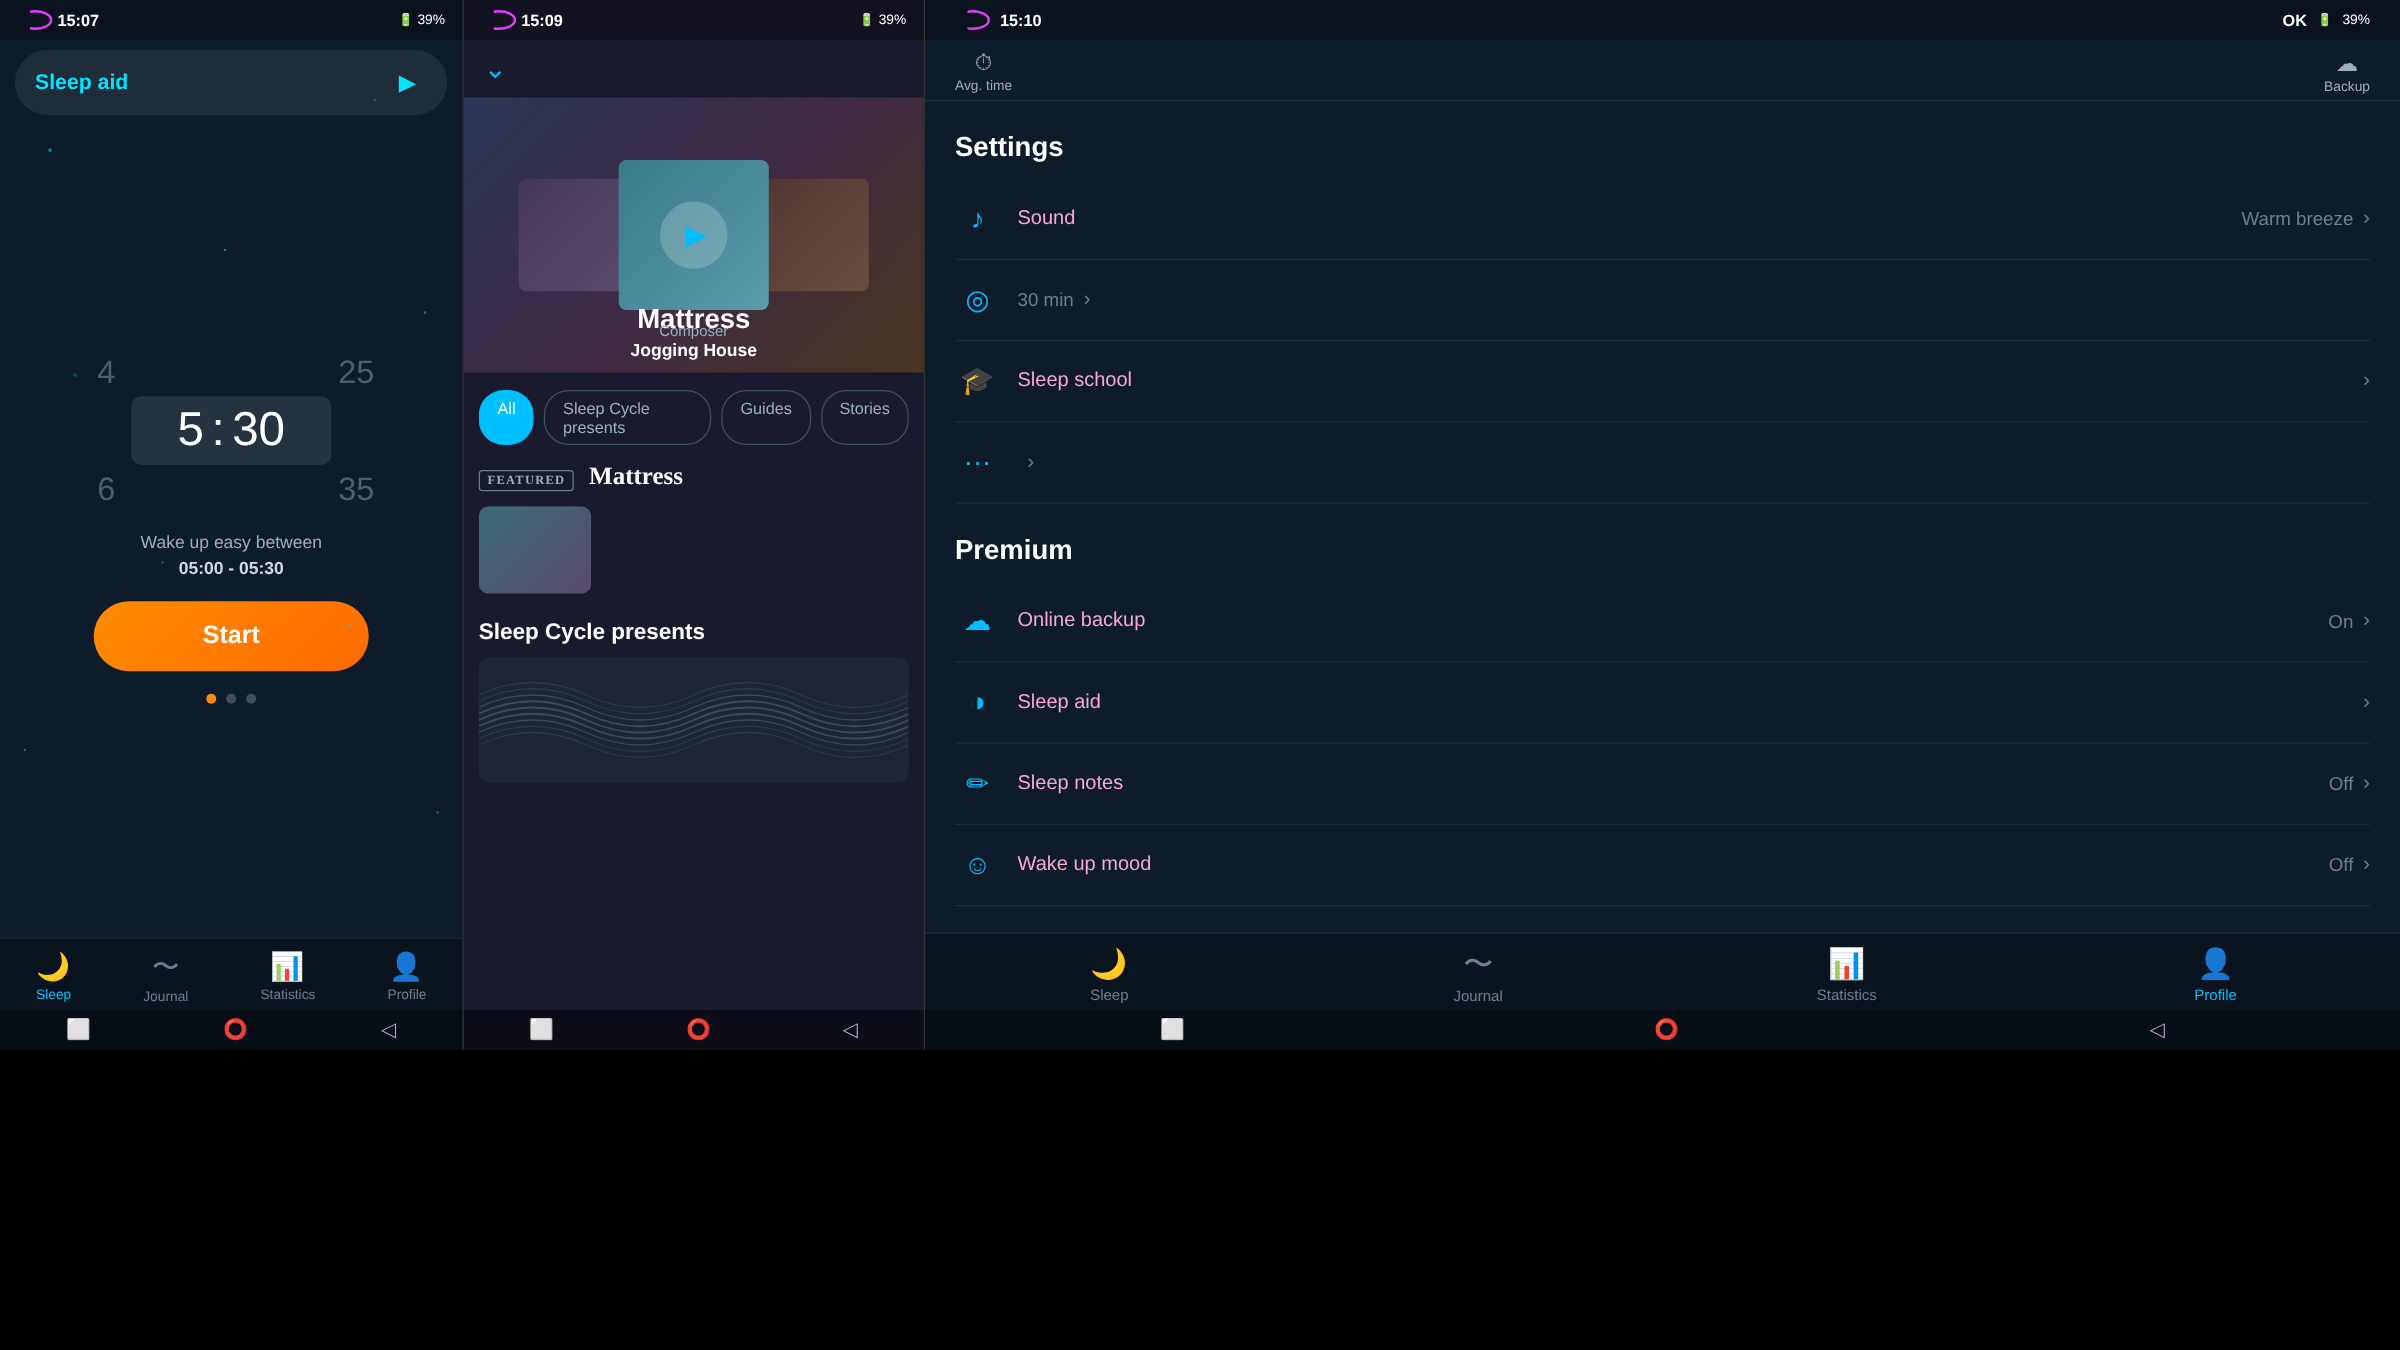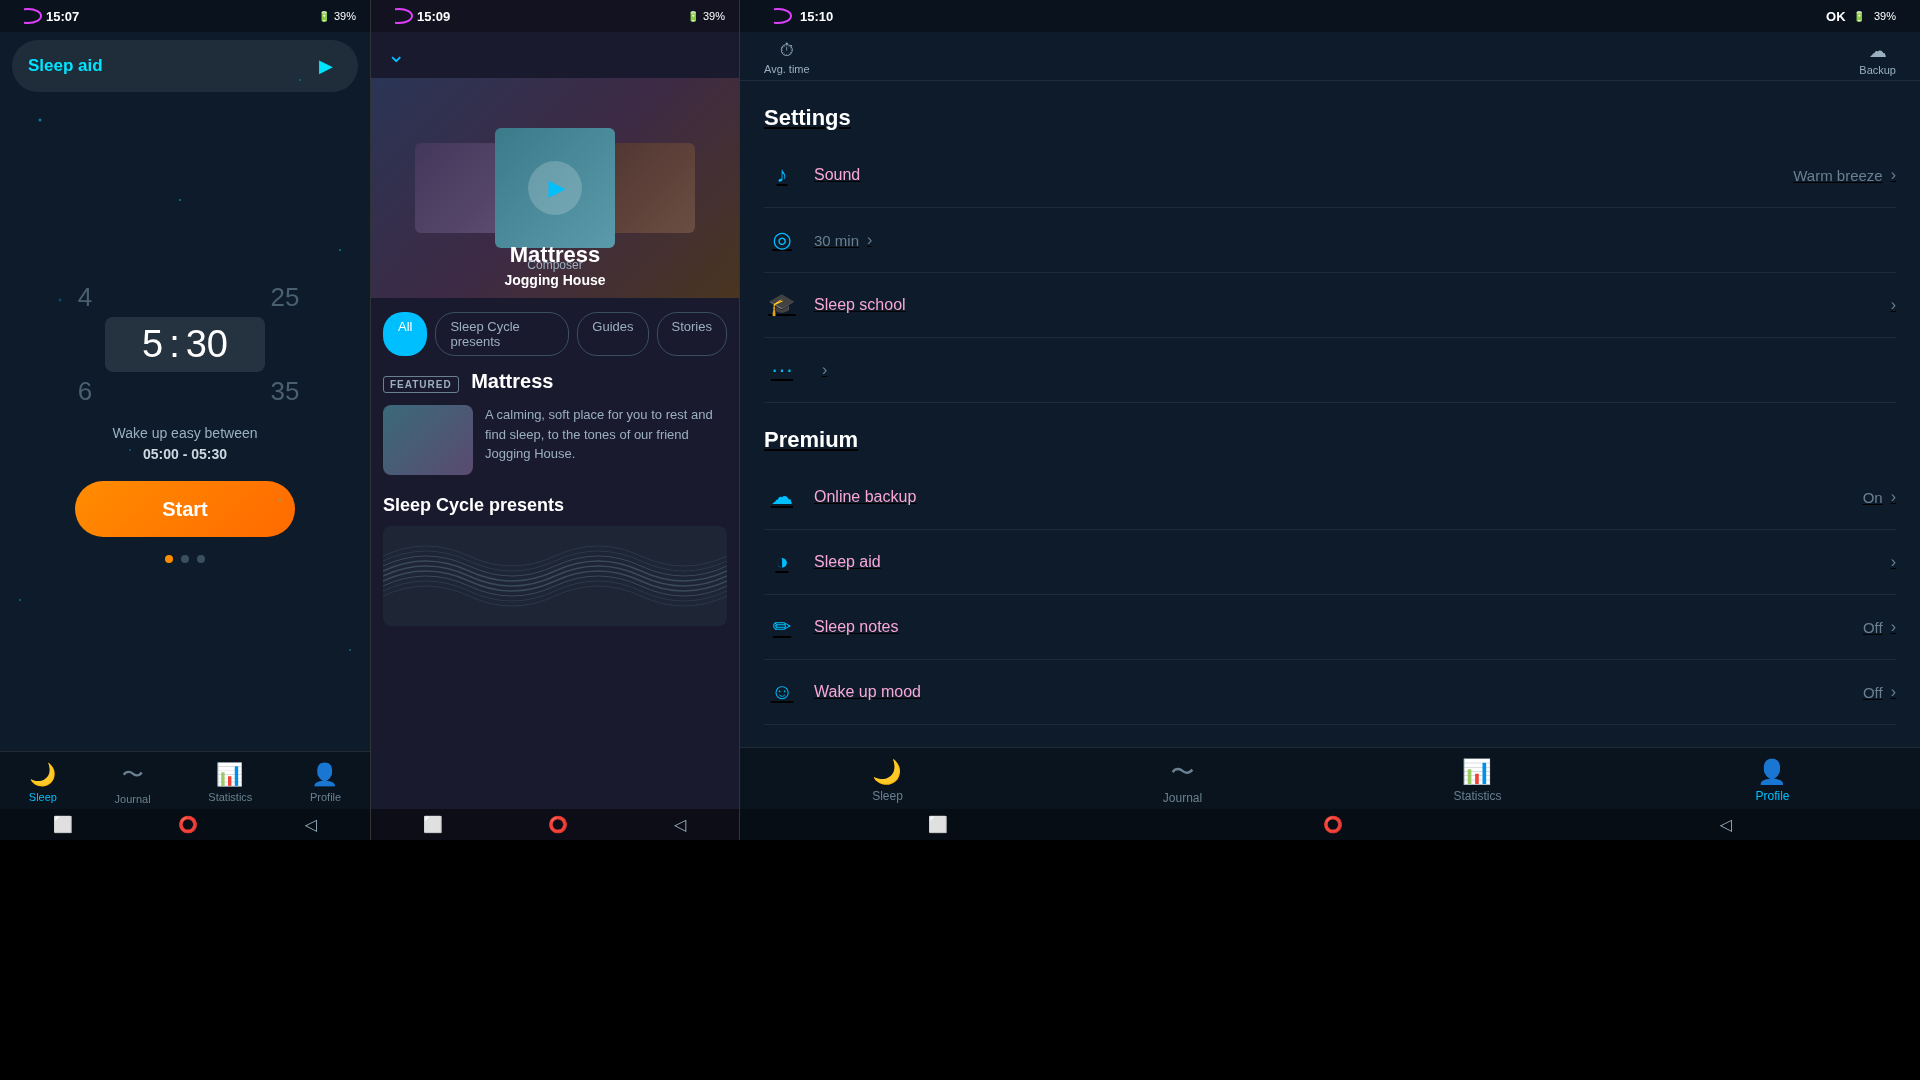--- a/index.html
+++ b/index.html
@@ -284,21 +284,21 @@
       border-radius: 3px;
       letter-spacing: 1px;
       margin-right: 8px;
     }
     .featured-title {
       color: #fff;
       font-size: 20px;
       font-weight: 700;
       display: inline;
     }
-    .featured-row { margin-bottom: 12px; }
+    .featured-row { margin-bottom: 12px; font-family: Liberation Serif, serif; }
 
     .featured-card {
       display: flex;
       gap: 12px;
       align-items: flex-start;
       margin-bottom: 20px;
     }
     .featured-thumb {
       width: 90px; height: 70px;
       background: linear-gradient(135deg, #3a7a8a, #5a4a70);
@@ -341,21 +341,21 @@
     .p3-top-item {
       display: flex;
       flex-direction: column;
       align-items: center;
       gap: 2px;
       cursor: pointer;
     }
     .p3-top-icon { font-size: 18px; color: #9ab0c0; }
     .p3-top-label { font-size: 11px; color: #9ab0c0; }
 
-    .p3-content { flex: 1; overflow-y: auto; padding: 16px 24px; text-decoration: underline; }
+    .p3-content { flex: 1; overflow-y: auto; padding: 16px 24px; }
 
     .settings-section-title {
       color: #fff;
       font-size: 22px;
       font-weight: 700;
       margin-bottom: 4px;
       padding: 8px 0;
     }
     .premium-section-title {
       color: #fff;
@@ -569,21 +569,20 @@
 
   <div class="content-section">
     <div class="featured-row">
       <span class="featured-badge">FEATURED</span>
       <span class="featured-title">Mattress</span>
     </div>
     <div class="featured-card">
       <div class="featured-thumb">
         <div style="width:100%;height:100%;background:linear-gradient(135deg,#3a6a7a 0%,#5a4a70 100%);"></div>
       </div>
-      <div class="featured-desc">A calming, soft place for you to rest and find sleep, to the tones of our friend Jogging House.</div>
     </div>
     <div class="section-title">Sleep Cycle presents</div>
     <div class="section-thumb-placeholder">
       <svg class="wavy-lines" viewBox="0 0 360 100" preserveAspectRatio="none" xmlns="http://www.w3.org/2000/svg">
         <path d="M0 50 Q45 30 90 50 T180 50 T270 50 T360 50" stroke="#3a4a5a" stroke-width="1.5" fill="none"></path>
         <path d="M0 55 Q45 35 90 55 T180 55 T270 55 T360 55" stroke="#3a4a5a" stroke-width="1.5" fill="none"></path>
         <path d="M0 45 Q45 25 90 45 T180 45 T270 45 T360 45" stroke="#3a4a5a" stroke-width="1.5" fill="none"></path>
         <path d="M0 60 Q45 40 90 60 T180 60 T270 60 T360 60" stroke="#3a4a5a" stroke-width="1" fill="none"></path>
         <path d="M0 40 Q45 20 90 40 T180 40 T270 40 T360 40" stroke="#3a4a5a" stroke-width="1" fill="none"></path>
         <path d="M0 65 Q45 45 90 65 T180 65 T270 65 T360 65" stroke="#2a3a4a" stroke-width="1" fill="none"></path>

